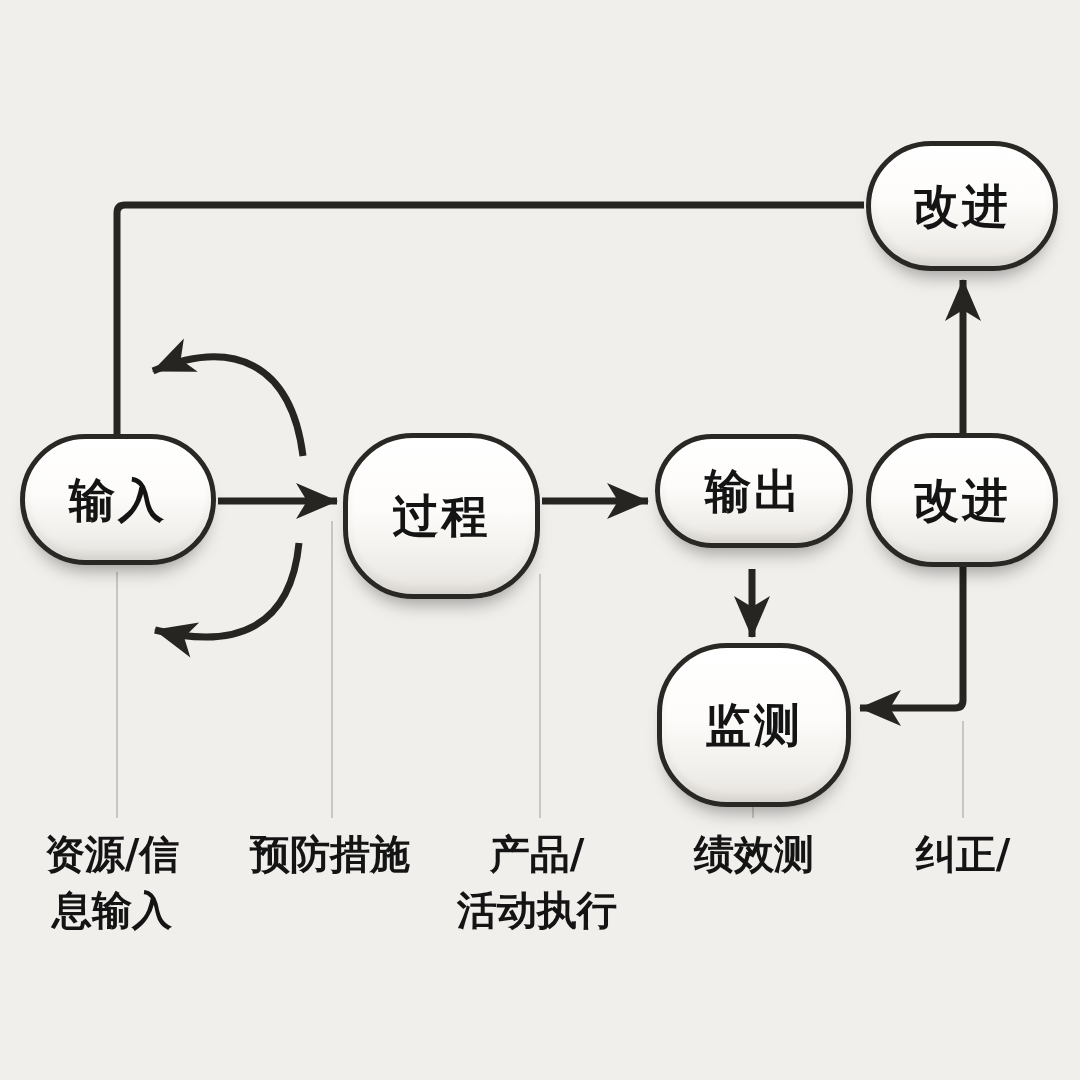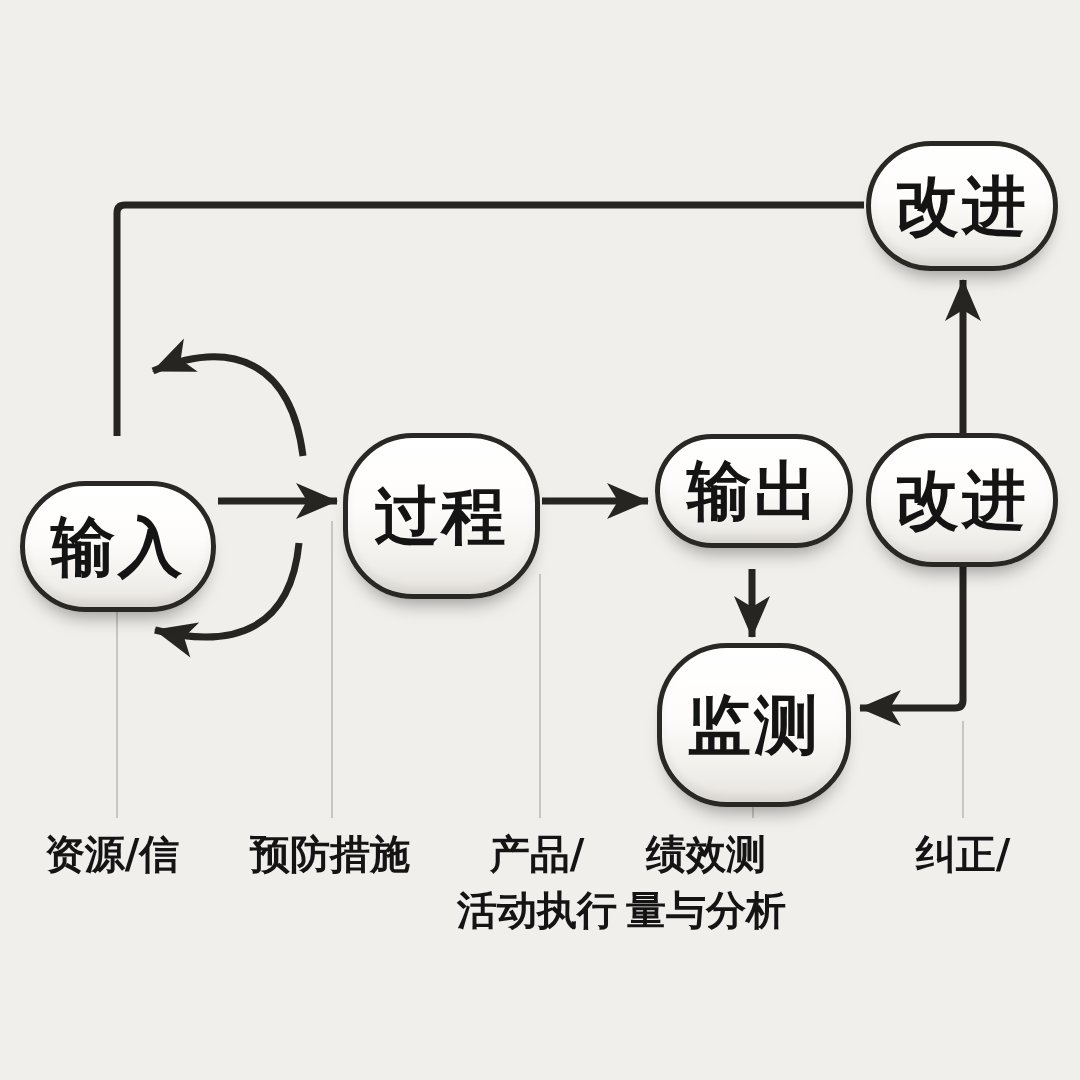--- a/index.html
+++ b/index.html
@@ -49,21 +49,21 @@
     background: linear-gradient(180deg,
       var(--node-fill-top, #ffffff) 0%,
       #fdfcfa 45%,
       #f0eeea 82%,
       var(--node-fill-bottom, #e5e2dd) 100%);
     border: 5px solid var(--node-border, #2a2824);
     border-radius: 70px;
     box-shadow: 0 14px 18px -9px rgba(0,0,0,0.35),
                 inset 0 3px 5px rgba(255,255,255,0.95),
                 inset 0 -6px 9px rgba(0,0,0,0.07);
-    font-size: 64px;
+    font-size: 46px;
     font-weight: 700;
     color: var(--text, #141414);
     letter-spacing: 3px;
     line-height: 1;
   }
   .caption {
     position: absolute;
     top: 826px;
     transform: translateX(-50%);
     text-align: center;
@@ -106,41 +106,41 @@
     <path class="wire" d="M 752 569 L 752 637" marker-end="url(#ah)"></path>
 
     <path class="wire" d="M 963 567 L 963 700 Q 963 708 955 708 L 860 708" marker-end="url(#ah)"></path>
 
     <path class="wire" d="M 303 456 C 291 362 232 338 153 371" marker-end="url(#ah)"></path>
     <path class="wire" d="M 299 543 C 291 626 238 651 155 630" marker-end="url(#ah)"></path>
   </svg>
 
   <div class="node" style="left:866px; top:141px; width:192px; height:130px;">改进</div>
 
-  <div class="node" style="left:20px; top:434px; width:196px; height:131px;margin-top:47px;">输入</div>
+  <div class="node" style="left:20px; top:434px; width:196px; height:131px;">输入</div>
 
   <div class="node" style="left:343px; top:433px; width:197px; height:166px;">过程</div>
 
   <div class="node" style="left:655px; top:434px; width:198px; height:114px;">输出</div>
 
   <div class="node" style="left:866px; top:433px; width:192px; height:134px;">改进</div>
 
   <div class="node" style="left:657px; top:643px; width:194px; height:164px;">监测</div>
 
   <div class="caption" style="left:112px;">
     <span class="cap-line">资源/信</span>
+    <span class="cap-line">息输入</span>
   </div>
   <div class="caption" style="left:330px;">
     <span class="cap-line">预防措施</span>
   </div>
   <div class="caption" style="left:537px;">
     <span class="cap-line">产品/</span>
     <span class="cap-line">活动执行</span>
   </div>
-  <div class="caption" style="left:706px;">
+  <div class="caption" style="left:754px;">
     <span class="cap-line">绩效测</span>
-    <span class="cap-line">量与分析</span>
   </div>
   <div class="caption" style="left:963px;">
     <span class="cap-line">纠正/</span>
   </div>
 
 </div>
 
 </body></html>

